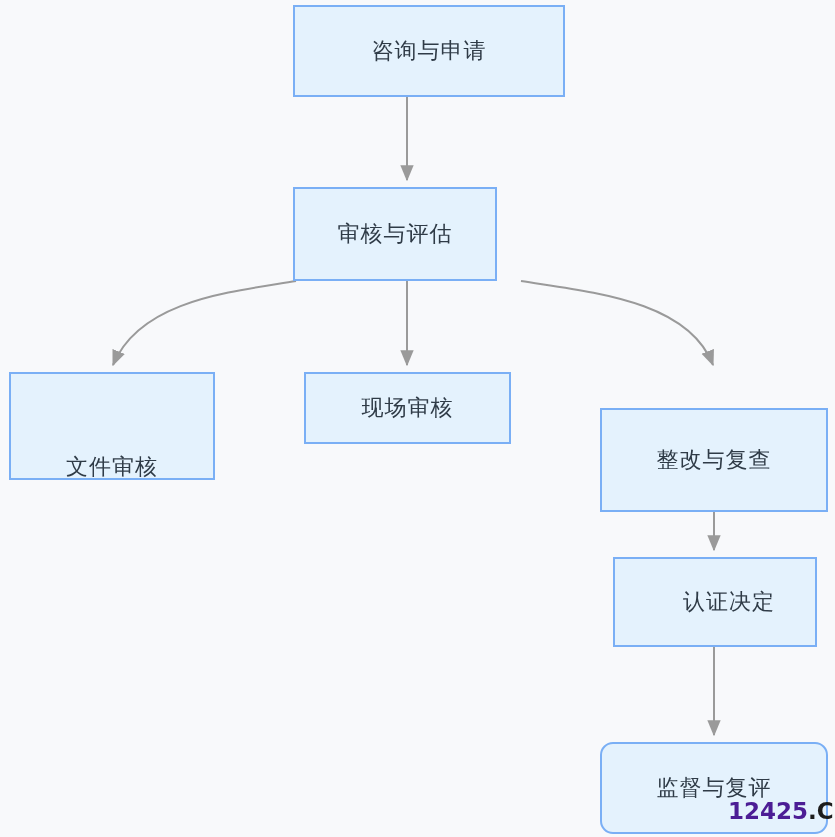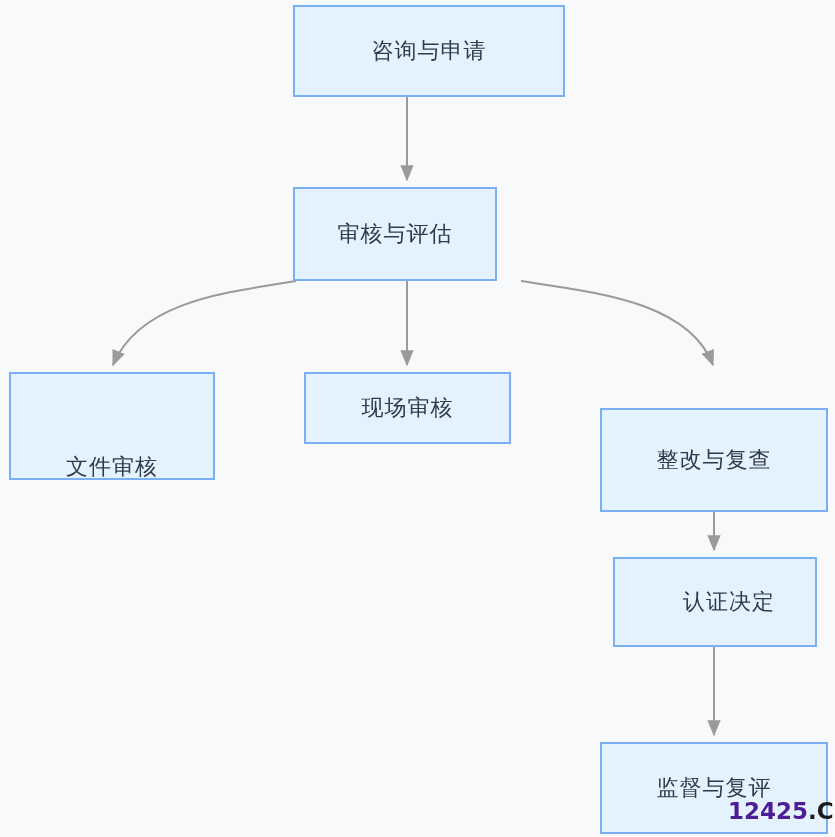--- a/index.html
+++ b/index.html
@@ -44,21 +44,21 @@
     display: block;
     white-space: nowrap;
   }
   
   .n-consult   { left: 293px; top: 5px;   width: 272px; height: 92px; }
   .n-review    { left: 293px; top: 187px; width: 204px; height: 94px; }
   .n-doc       { left: 9px;   top: 372px; width: 206px; height: 108px; align-items: flex-end; }
   .n-onsite    { left: 304px; top: 372px; width: 207px; height: 72px; }
   .n-rectify   { left: 600px; top: 372px; width: 228px; height: 104px; margin-top: 36px; }
   .n-decision  { left: 613px; top: 557px; width: 204px; height: 90px; padding-left: 28px; }
-  .n-supervise { left: 600px; top: 742px; width: 228px; height: 92px; }
+  .n-supervise { left: 600px; top: 742px; width: 228px; height: 92px; border-radius: 13px; }
 
   .watermark {
     position: absolute;
     left: 728px;
     top: 800px;
     font-size: 23px;
     font-weight: bold;
     letter-spacing: 0px;
     line-height: 1;
     white-space: nowrap;

